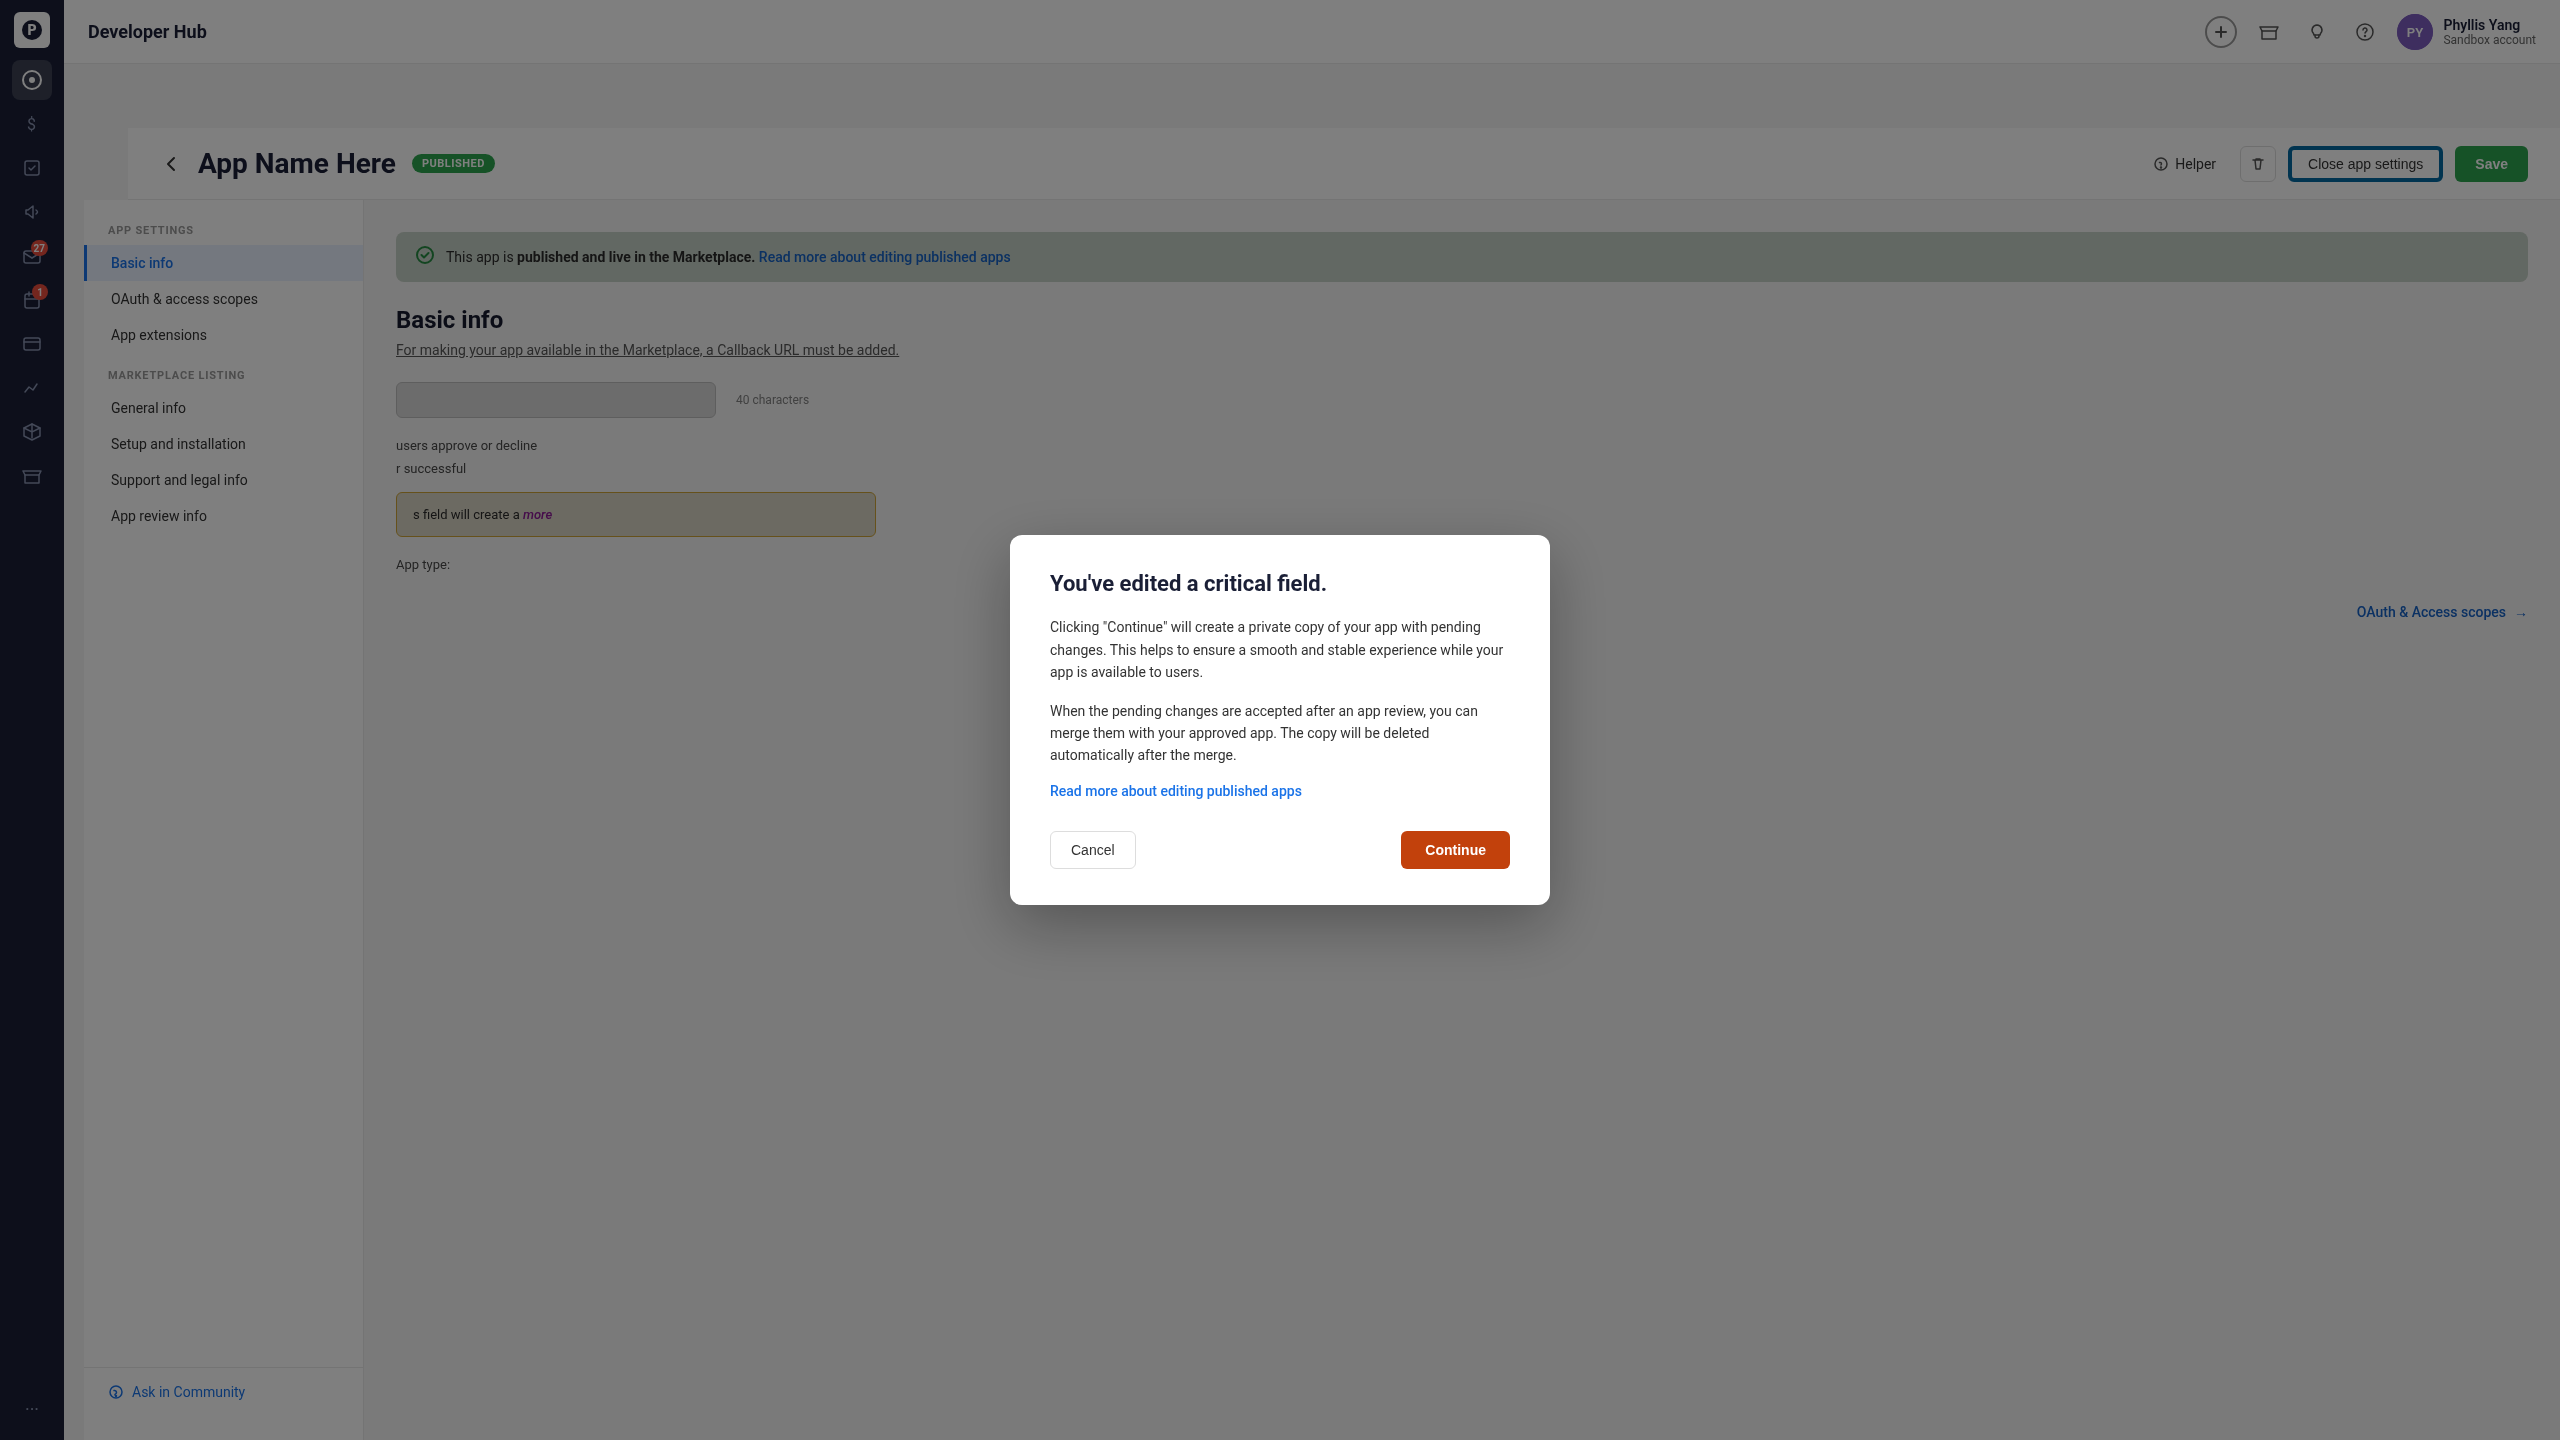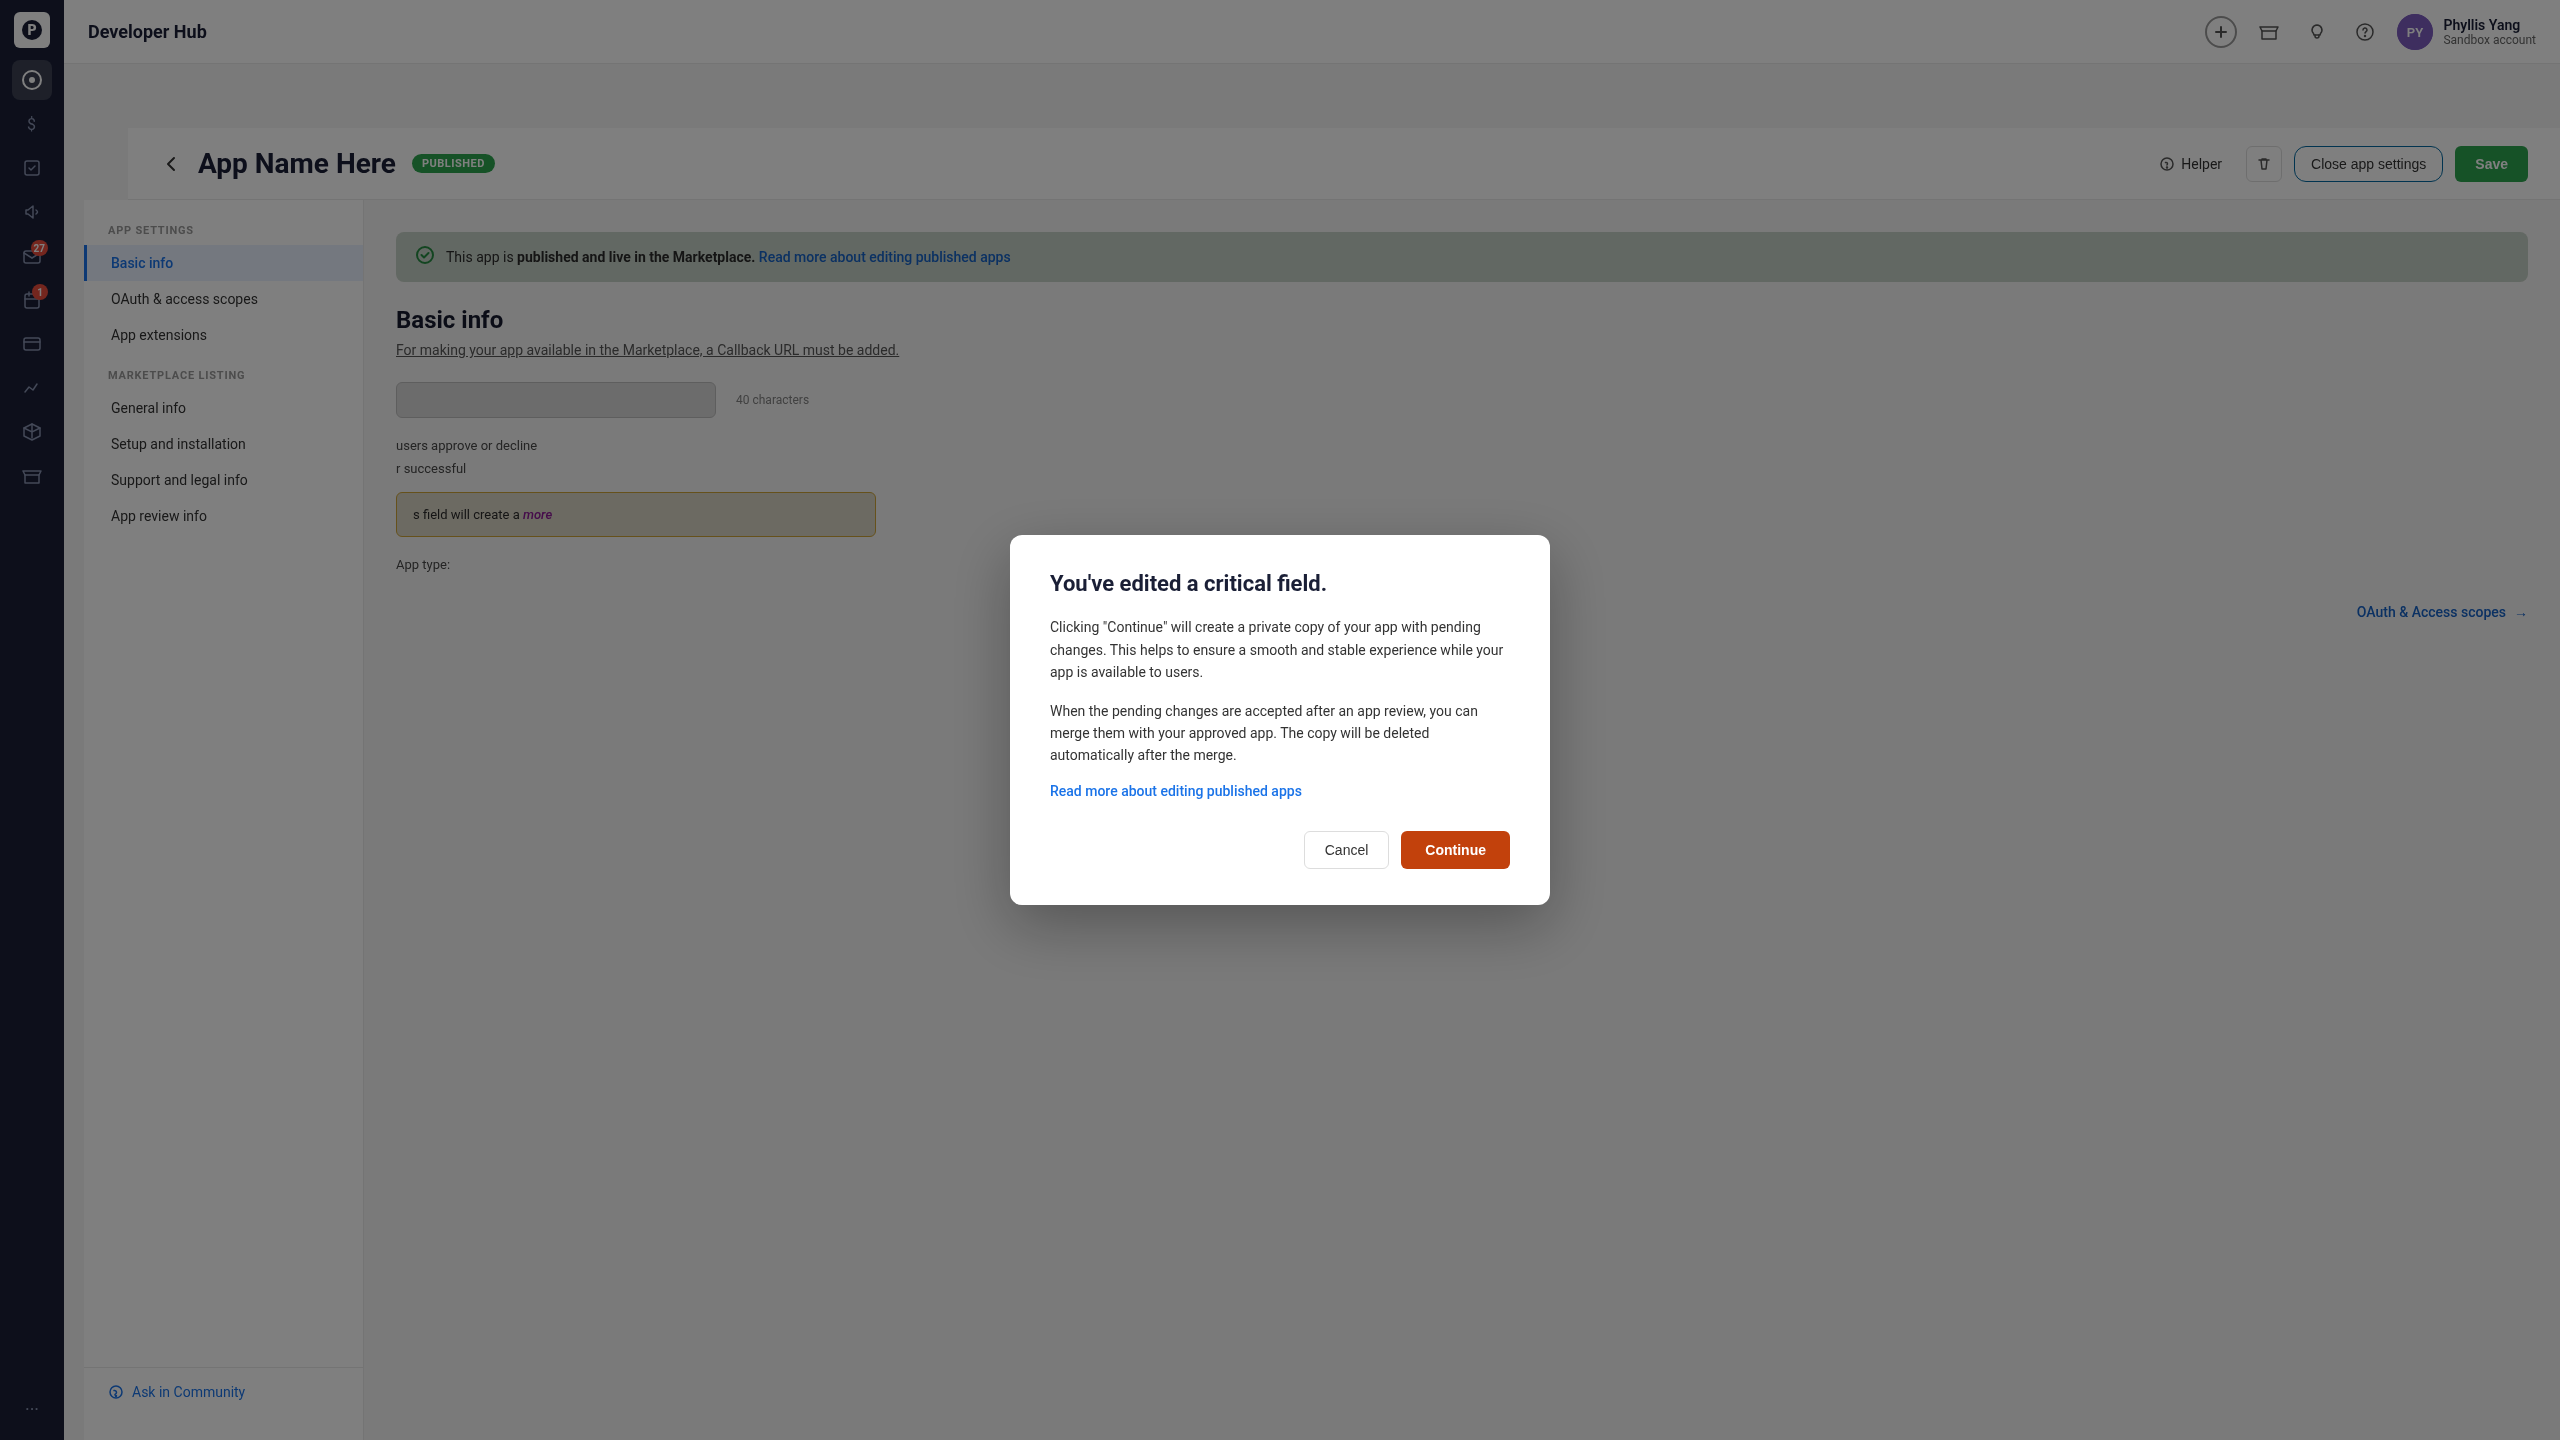--- a/index.html
+++ b/index.html
@@ -234,22 +234,22 @@
       display: flex;
       align-items: center;
       justify-content: center;
       color: #555;
       cursor: pointer;
       font-size: 16px;
     }
     .close-settings-btn {
       height: 36px;
       padding: 0 16px;
-      border: 1px solid #0369a1;
-      border-radius: 12px;
+      border: 4px solid #0369a1;
+      border-radius: 6px;
       background: #fff;
       font-size: 14px;
       font-weight: 500;
       color: #333;
       cursor: pointer;
       display: flex;
       align-items: center;
     }
     .save-btn {
       height: 36px;
@@ -427,21 +427,21 @@
       font-size: 14px;
       font-weight: 500;
       cursor: pointer;
       text-decoration: none;
       display: block;
       margin-top: 8px;
       margin-bottom: 32px;
     }
     .modal-actions {
       display: flex;
-      justify-content: flex-end;
+      justify-content: space-between;
       gap: 12px;
     }
     .cancel-btn {
       height: 38px;
       padding: 0 20px;
       border: 1px solid #ddd;
       border-radius: 6px;
       background: #fff;
       font-size: 14px;
       font-weight: 500;

